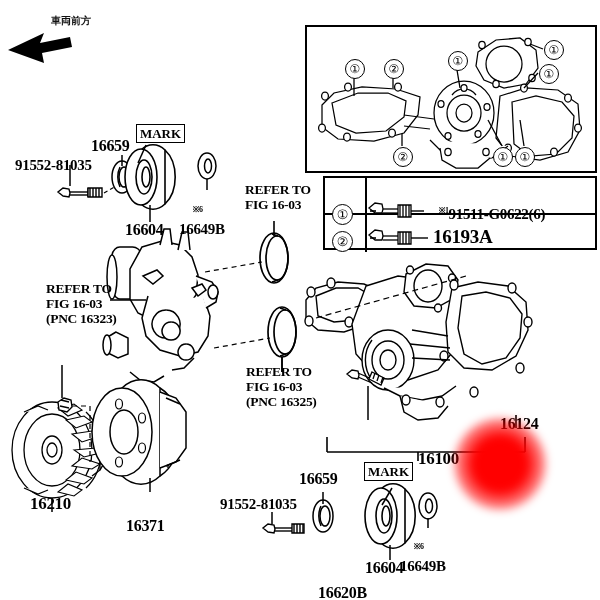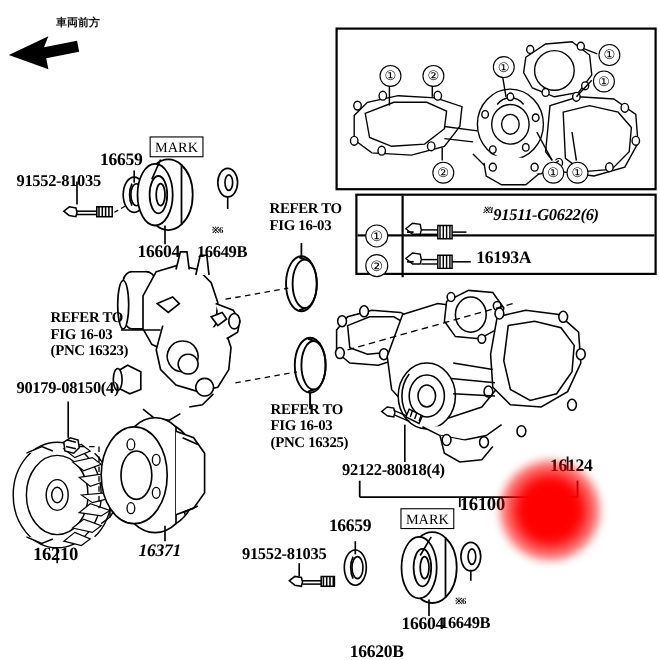--- a/index.html
+++ b/index.html
@@ -27,21 +27,21 @@
     font-weight:bold;
     color:#111;
     white-space:pre;
     letter-spacing:0px;
   }
   .mark-box{
     position:absolute;
     border:1.6px solid #000;
     background:#fff;
     font-family:"Liberation Serif", serif;
-    font-weight:normal;
+    font-weight:bold;
     text-align:center;
     color:#000;
     display:flex;align-items:center;justify-content:center;
   }
   .sup{font-size:8px;vertical-align:super;font-weight:bold;letter-spacing:-0.5px;}
   svg{position:absolute;left:0;top:0;overflow:visible;}
   .tbl{position:absolute;border:2px solid #000;background:#fff;box-sizing:border-box;}
   .callout{
     position:absolute;
     border:1.7px solid #000;
@@ -370,51 +370,49 @@
       <path d="M370,238 l6,0" stroke-width="1.6"></path>
       <line x1="383" y1="236" x2="398" y2="236"></line>
       <line x1="383" y1="240" x2="398" y2="240"></line>
       <path d="M398,232 l13,0 l0,12 l-13,0 z"></path>
       <path d="M400,232 l0,12 M403,232 l0,12 M406,232 l0,12 M409,232 l0,12"></path>
       <line x1="411" y1="238" x2="428" y2="238" stroke-width="1.4"></line>
     </g>
   </svg>
   <div class="callout" style="left:332px;top:231px;width:19px;height:19px;font-size:13px;">②</div>
 
-  <div class="lbl" style="left:425px;top:172px;font-size:15px;font-style:italic;">
+  <div class="lbl" style="left:425px;top:191px;font-size:15px;">
     <span class="sup">※1</span><span>91511-G0622(6)</span>
   </div>
-  <div class="lbl" style="left:433px;top:227px;font-size:16px;">16193A</div>
+  <div class="lbl" style="left:433px;top:227px;font-size:19px;">16193A</div>
 
   <div class="cjk" style="left:51px;top:14px;font-size:10px;">車両前方</div>
 
   <div class="lbl" style="left:15px;top:158px;font-size:15px;">91552-81035</div>
   <div class="lbl" style="left:91px;top:138px;font-size:16px;">16659</div>
   <div class="mark-box" style="left:136px;top:124px;width:47px;height:17px;font-size:13px;">MARK</div>
   <div class="lbl" style="left:125px;top:222px;font-size:16px;">16604</div>
   <div class="lbl" style="left:179px;top:190px;font-size:15px;">
     <span class="sup">※6</span><br><span>16649B</span>
   </div>
 
   <div class="lbl multi" style="left: 245px; top: 182px; font-size: 13.5px; white-space: pre;">REFER TO
 FIG 16-03</div>
 
   <div class="lbl multi" style="left: 46px; top: 281px; font-size: 13.5px; white-space: pre;">REFER TO
 FIG 16-03
 (PNC 16323)</div>
 
-  <div class="lbl" style="left:15px;top:346px;font-size:15px;">90179-08150(4)</div>
   <div class="lbl" style="left:30px;top:495px;font-size:17px;">16210</div>
-  <div class="lbl" style="left:126px;top:493px;font-size:16px;font-style:italic;">16371</div>
+  <div class="lbl" style="left:126px;top:518px;font-size:16px;">16371</div>
 
   <div class="lbl multi" style="left: 246px; top: 364px; font-size: 13.5px; white-space: pre;">REFER TO
 FIG 16-03
 (PNC 16325)</div>
 
-  <div class="lbl" style="left:311px;top:421px;font-size:15px;">92122-80818(4)</div>
   <div class="lbl" style="left:500px;top:416px;font-size:16px;">16124</div>
   <div class="lbl" style="left:418px;top:450px;font-size:17px;">16100</div>
 
   <div class="lbl" style="left:220px;top:497px;font-size:15px;">91552-81035</div>
   <div class="lbl" style="left:299px;top:471px;font-size:16px;">16659</div>
   <div class="mark-box" style="left:364px;top:462px;width:47px;height:17px;font-size:13px;">MARK</div>
   <div class="lbl" style="left:365px;top:560px;font-size:16px;">16604</div>
   <div class="lbl" style="left:400px;top:527px;font-size:15px;">
     <span class="sup">※6</span><br><span>16649B</span>
   </div>

